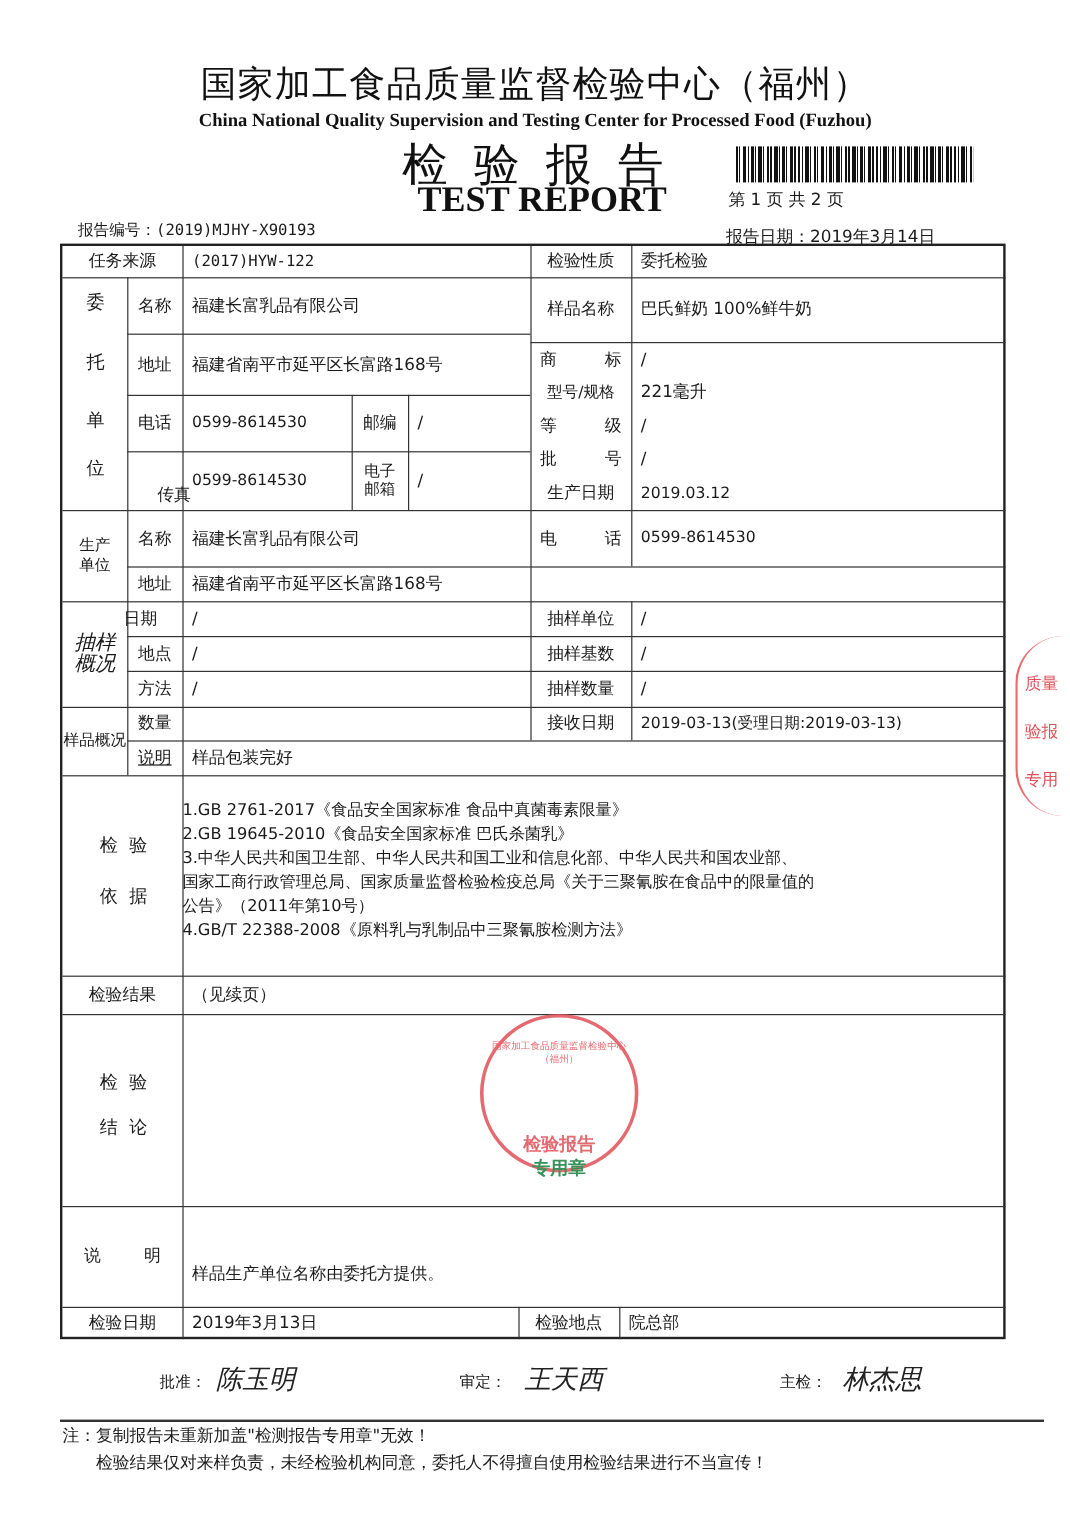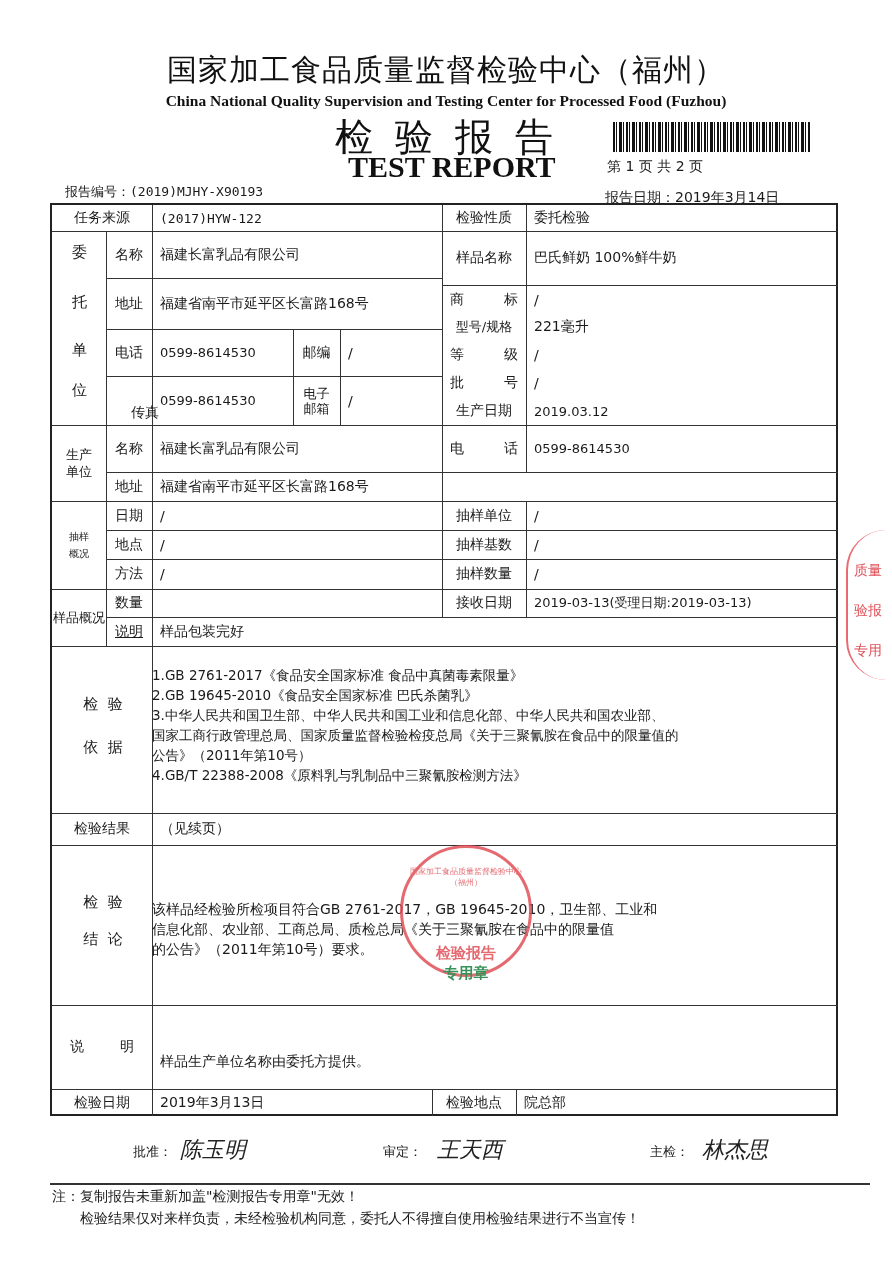--- a/index.html
+++ b/index.html
@@ -137,25 +137,25 @@
   <div class="cell lbl" style="left:54px;top:220px;width:46px;height:47px;">名称</div>
   <div class="cell" style="left:100px;top:220px;width:290px;height:47px;">福建长富乳品有限公司</div>
   <div class="cell justify" style="left:390px;top:220px;width:84px;height:47px;">
     <span>电</span>
       <span>话</span>
   </div>
   <div class="cell" style="left:474px;top:220px;width:312px;height:47px;font-size:13px;">0599-8614530</div>
   <div class="cell lbl" style="left:54px;top:267px;width:46px;height:29px;">地址</div>
   <div class="cell" style="left:100px;top:267px;width:686px;height:29px;">福建省南平市延平区长富路168号</div>
 
-  <div class="cell lbl" style="left:0;top:296px;width:54px;height:88px;flex-direction:column;font-size:10px;line-height:17px;">
+  <div class="cell lbl" style="left:0;top:296px;width:54px;height:88px;flex-direction:column;font-size:17px;line-height:17px;font-style:italic;">
     <span>抽样</span>
     <span>概况</span>
   </div>
-  <div class="cell lbl" style="left:54px;top:296px;width:46px;height:29px;">日期</div>
+  <div class="cell lbl" style="left:42px;top:296px;width:46px;height:29px;">日期</div>
   <div class="cell" style="left:100px;top:296px;width:290px;height:29px;">/</div>
   <div class="cell lbl" style="left:390px;top:296px;width:84px;height:29px;">抽样单位</div>
   <div class="cell" style="left:474px;top:296px;width:312px;height:29px;">/</div>
   <div class="cell lbl" style="left:54px;top:325px;width:46px;height:29px;">地点</div>
   <div class="cell" style="left:100px;top:325px;width:290px;height:29px;">/</div>
   <div class="cell lbl" style="left:390px;top:325px;width:84px;height:29px;">抽样基数</div>
   <div class="cell" style="left:474px;top:325px;width:312px;height:29px;">/</div>
   <div class="cell lbl" style="left:54px;top:354px;width:46px;height:30px;">方法</div>
   <div class="cell" style="left:100px;top:354px;width:290px;height:30px;">/</div>
   <div class="cell lbl" style="left:390px;top:354px;width:84px;height:30px;">抽样数量</div>
@@ -178,23 +178,20 @@
 3.中华人民共和国卫生部、中华人民共和国工业和信息化部、中华人民共和国农业部、
 国家工商行政管理总局、国家质量监督检验检疫总局《关于三聚氰胺在食品中的限量值的
 公告》（2011年第10号）
 4.GB/T 22388-2008《原料乳与乳制品中三聚氰胺检测方法》</div>
 
   <div class="cell lbl" style="left:0;top:608px;width:100px;height:32px;">检验结果</div>
   <div class="cell" style="left:100px;top:608px;width:686px;height:32px;">（见续页）</div>
 
   <div class="vtext" style="left:18px;top:690px;width:66px;white-space:pre;">检  验</div>
   <div class="vtext" style="left:18px;top:727px;width:66px;white-space:pre;">结  论</div>
-  <div class="conclusion">该样品经检验所检项目符合GB 2761-2017，GB 19645-2010，卫生部、工业和
-信息化部、农业部、工商总局、质检总局《关于三聚氰胺在食品中的限量值
-的公告》（2011年第10号）要求。</div>
 
   <div class="cell justify" style="left:0;top:800px;width:100px;height:84px;padding:0 18px;">
     <span>说</span>
       <span>明</span>
   </div>
   <div class="cell" style="left:100px;top:800px;width:686px;height:84px;margin-top:15px;">样品生产单位名称由委托方提供。</div>
 
   <div class="cell lbl" style="left:0;top:884px;width:100px;height:27px;">检验日期</div>
   <div class="cell" style="left:100px;top:884px;width:280px;height:27px;">2019年3月13日</div>
   <div class="cell lbl" style="left:380px;top:884px;width:84px;height:27px;">检验地点</div>

